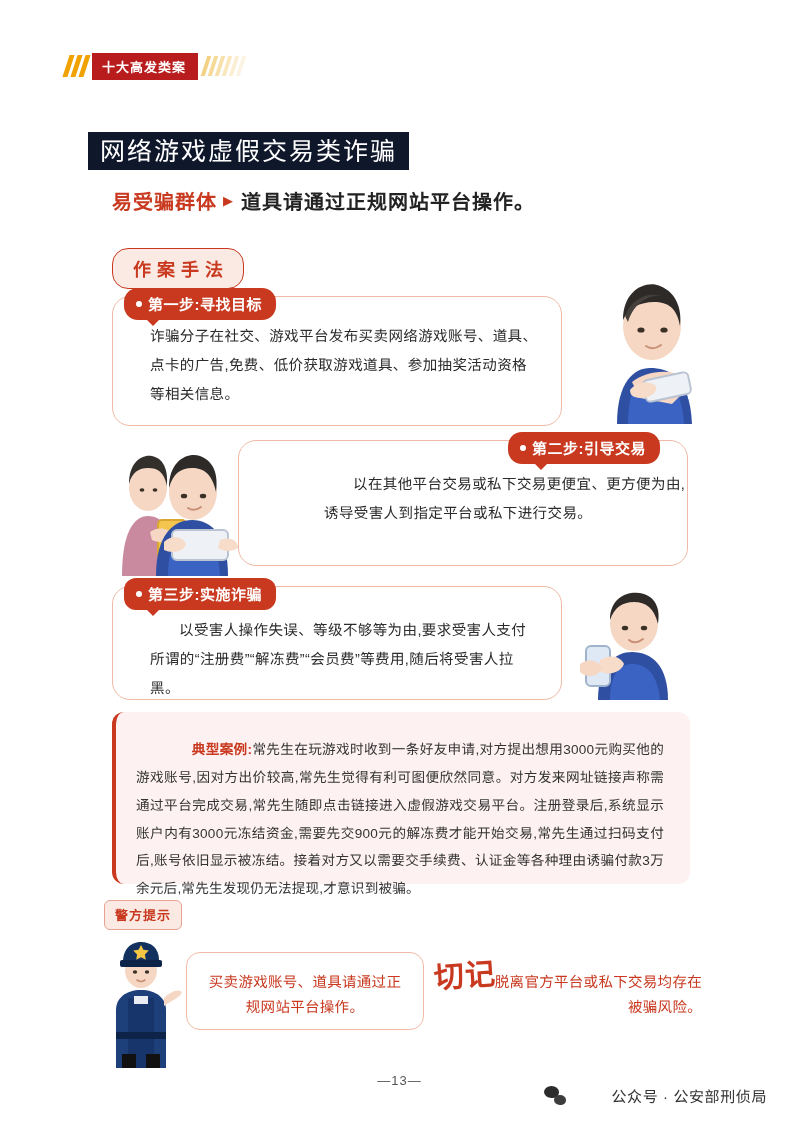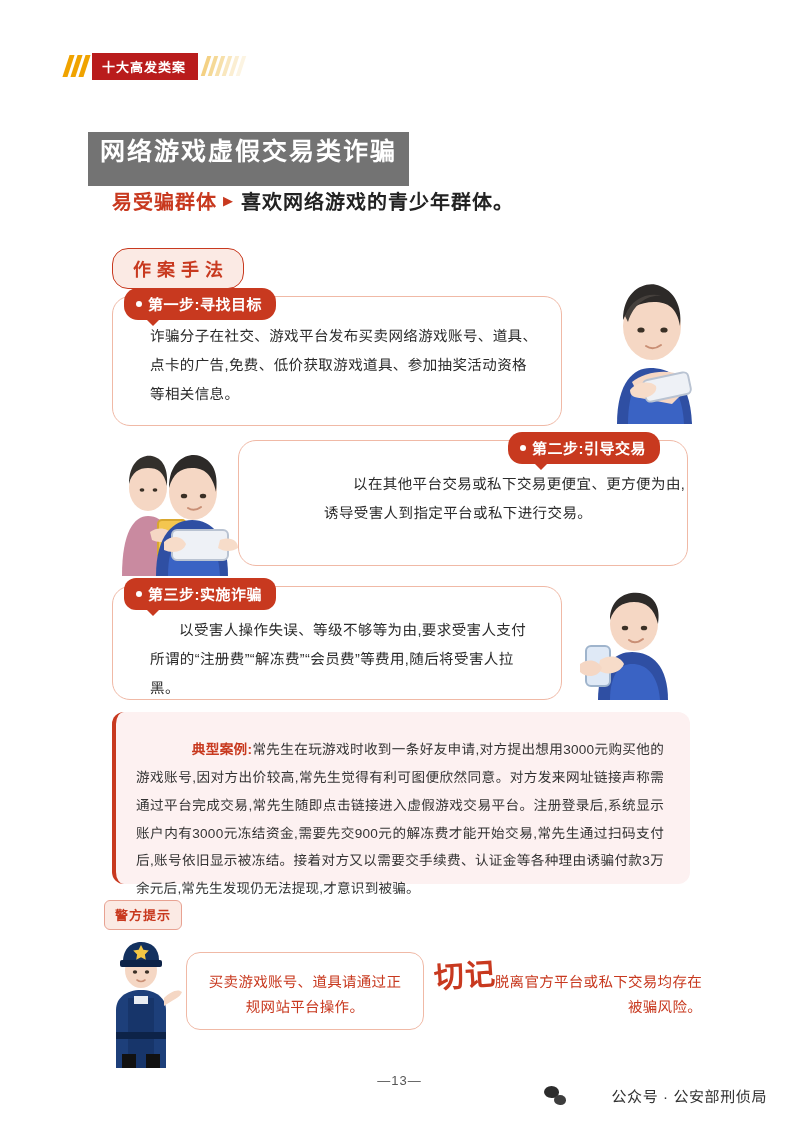--- a/index.html
+++ b/index.html
@@ -62,26 +62,26 @@
   .ribbon-bars-after i:nth-child(3){opacity:.65}
   .ribbon-bars-after i:nth-child(4){opacity:.5}
   .ribbon-bars-after i:nth-child(5){opacity:.35}
   .ribbon-bars-after i:nth-child(6){opacity:.22}
 
   
   .main-title {
     position: absolute;
     top: 132px;
     left: 88px;
-    background: #737373;
+    background: #0f172a;
     color: #ffffff;
     font-size: 25px;
-    font-weight: bold;
+    font-weight: normal;
     letter-spacing: 2px;
-    padding: 6px 12px 20px 12px;
+    padding: 6px 12px 4px 12px;
     line-height: 1.1;
   }
 
   .victim-line {
     position: absolute;
     top: 186px;
     left: 112px;
     display: flex;
     align-items: center;
     font-size: 20px;
@@ -327,21 +327,21 @@
       <i></i>
       <i></i>
   </span>
 </div>
 
 <div class="main-title">网络游戏虚假交易类诈骗</div>
 
 <div class="victim-line">
   <span class="victim-label">易受骗群体</span>
   <span class="victim-arrow">▶</span>
-  <span class="victim-text">喜欢网络游戏的青少年群体。</span>
+  <span class="victim-text">道具请通过正规网站平台操作。</span>
 </div>
 
 <div class="method-badge">作案手法</div>
 
 <div class="step-card s1"></div>
 <div class="step-tag tag1">
   <span class="dot"></span>
   <span>第一步:寻找目标</span>
 </div>
 <div class="step-body body1">诈骗分子在社交、游戏平台发布买卖网络游戏账号、道具、点卡的广告,免费、低价获取游戏道具、参加抽奖活动资格等相关信息。</div>

